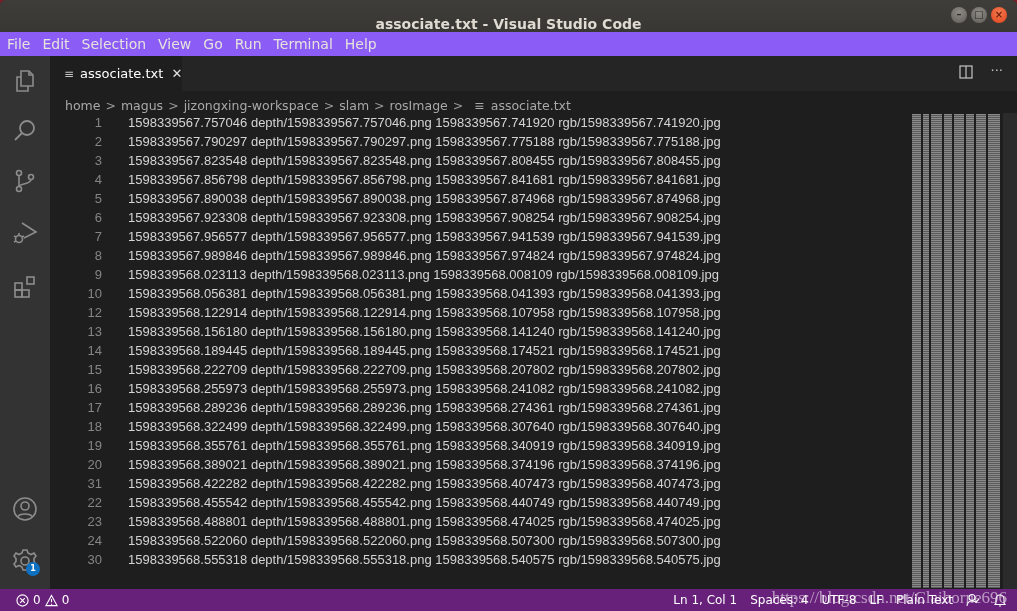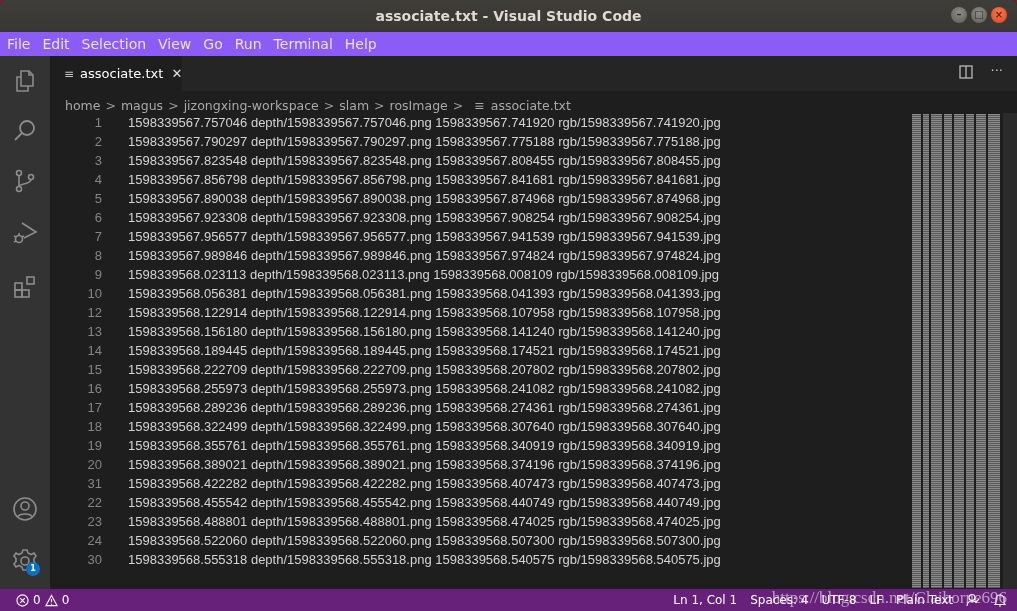--- a/index.html
+++ b/index.html
@@ -11,21 +11,21 @@
   .window {
     position:absolute; left:0; top:0; width:1017px; height:611px;
     background:#252526; overflow:hidden;
     border-radius:6px 6px 0 0;
   }
   
   .titlebar {
     position:absolute; left:0; top:0; width:100%; height:32px;
     background:linear-gradient(#3e3d3a,#383734);
     color:#dfdbd2; font-weight:bold; font-size:14px;
-    display:flex; align-items:center; justify-content:center;
+    display:flex; align-items:flex-end; justify-content:center;
   }
   .win-controls { position:absolute; right:10px; top:7px; display:flex; gap:4px; }
   .win-btn {
     width:16px; height:16px; border-radius:50%;
     background:radial-gradient(circle at 50% 35%,#8f8c86,#5e5c58);
     color:#2c2b29; font-size:10px; line-height:16px; text-align:center; font-weight:bold;
   }
   .win-btn.close { background:radial-gradient(circle at 50% 35%,#f47a52,#e0431a); color:#6a1d05; }
   
   .menubar {

